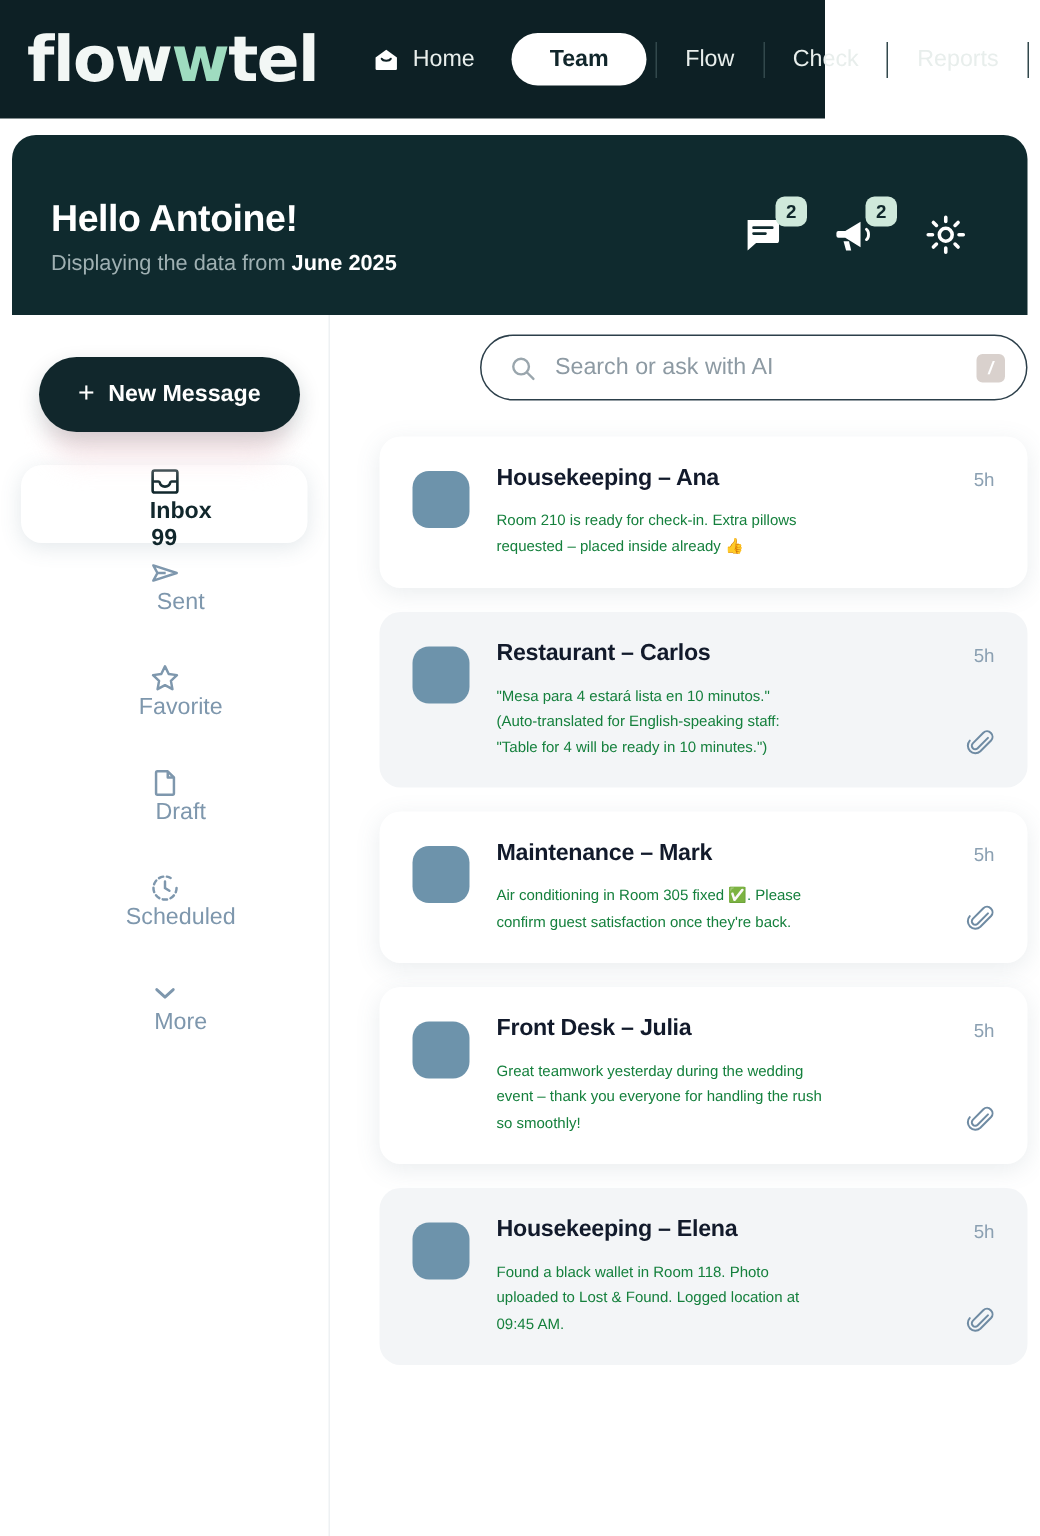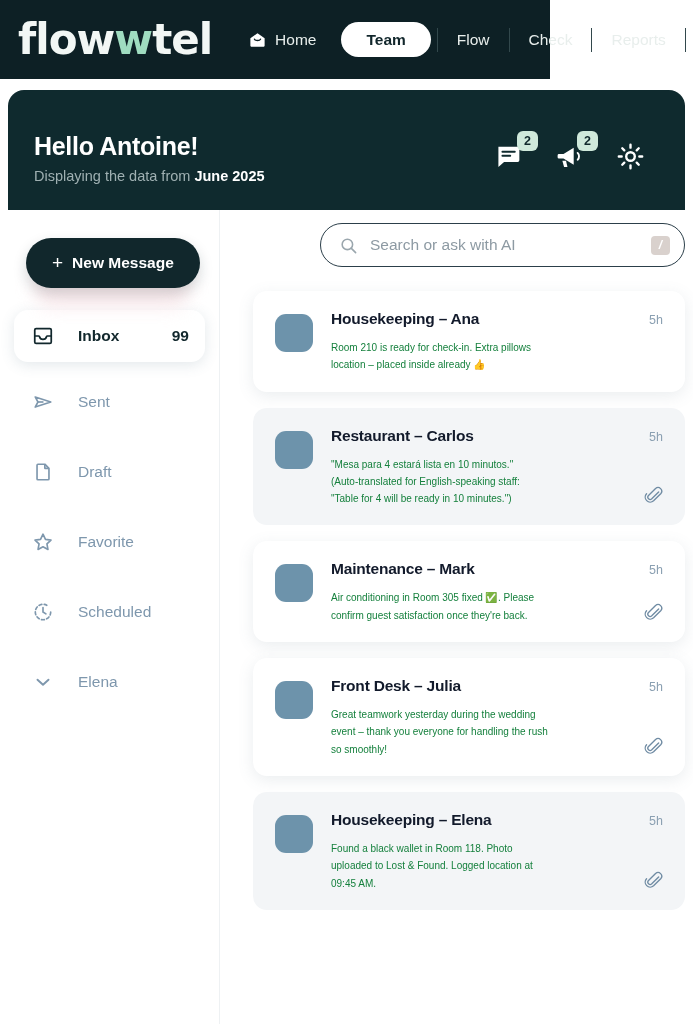--- a/index.html
+++ b/index.html
@@ -84,21 +84,21 @@
     font-size: 15.5px; font-weight: 700; line-height: 1;
     box-shadow: 0 6px 14px rgba(17,39,44,.18);
   }
   .plus { font-size: 19px; font-weight: 400; line-height: 1; margin-top: -1px; }
 
   .nav-list { margin-top: 22px; }
   .side-item {
     display: flex; align-items: center;
     height: 52px; margin: 0 14px 9px 14px;
     padding: 0 16px; border-radius: 14px;
-    color: #7e97ad; font-size: 15.5px;
+    color: #7e97ad; font-size: 15.5px; flex-direction: column;
   }
   .side-item.active {
     background: #ffffff; color: #11272c; font-weight: 700;
     box-shadow: 0 3px 14px rgba(80,110,130,.16);
   }
   .side-ico { width: 26px; display: flex; align-items: center; justify-content: center; }
   .side-ico svg { display: block; }
   .side-label { margin-left: 22px; flex: 1; }
   .side-count { font-weight: 700; font-size: 15.5px; color: #11272c; }
   .side-item:not(.active) { margin-bottom: 9px; }
@@ -246,54 +246,54 @@
               <path d="M3.5 6.5 20.5 12 3.5 17.5l3-5.5z"></path>
               <path d="M6.5 12h6"></path>
             </svg>
         </span>
         <span class="side-label">Sent</span>
       </div>
 
       <div class="side-item sp">
         <span class="side-ico">
           <svg viewBox="0 0 24 24" width="22" height="22" fill="none" stroke="#7e97ad" stroke-width="1.8" stroke-linejoin="round">
+              <path d="M12 3.5l2.7 5.6 6 .8-4.4 4.2 1.1 6-5.4-2.9-5.4 2.9 1.1-6-4.4-4.2 6-.8z"></path>
+            </svg>
+        </span>
+        <span class="side-label">Favorite</span>
+      </div>
+
+      <div class="side-item sp">
+        <span class="side-ico">
+          <svg viewBox="0 0 24 24" width="22" height="22" fill="none" stroke="#7e97ad" stroke-width="1.8" stroke-linejoin="round">
               <path d="M14 3.5H6.5A1 1 0 0 0 5.5 4.5v15a1 1 0 0 0 1 1h11a1 1 0 0 0 1-1V8z"></path>
               <path d="M14 3.5V8h4.5"></path>
             </svg>
         </span>
         <span class="side-label">Draft</span>
-      </div>
-
-      <div class="side-item sp">
-        <span class="side-ico">
-          <svg viewBox="0 0 24 24" width="22" height="22" fill="none" stroke="#7e97ad" stroke-width="1.8" stroke-linejoin="round">
-              <path d="M12 3.5l2.7 5.6 6 .8-4.4 4.2 1.1 6-5.4-2.9-5.4 2.9 1.1-6-4.4-4.2 6-.8z"></path>
-            </svg>
-        </span>
-        <span class="side-label">Favorite</span>
       </div>
 
 
       <div class="side-item sp">
         <span class="side-ico">
           <svg viewBox="0 0 24 24" width="22" height="22" fill="none" stroke="#7e97ad" stroke-width="1.8" stroke-linecap="round">
               <path d="M20.4 12a8.4 8.4 0 1 1-4.3-7.3" stroke-dasharray="3.2 2.6"></path>
               <path d="M12 7.2V12l3.2 2"></path>
             </svg>
         </span>
         <span class="side-label">Scheduled</span>
       </div>
 
       <div class="side-item sp">
         <span class="side-ico">
           <svg viewBox="0 0 24 24" width="22" height="22" fill="none" stroke="#7e97ad" stroke-width="2.1" stroke-linecap="round" stroke-linejoin="round">
               <path d="M6 9.5 12 15l6-5.5"></path>
             </svg>
         </span>
-        <span class="side-label">Elena</span>
+        <span class="side-label">More</span>
       </div>
 
     </div>
   </div>
 
   <div class="main">
 
     <div class="search-wrap">
       <div class="search-box">
         <span class="search-ico">
@@ -307,21 +307,21 @@
       </div>
     </div>
 
     <div class="msg-list">
 
       <div class="msg-card white">
         <div class="avatar"></div>
         <div class="msg-body">
           <div class="msg-title">Housekeeping – Ana</div>
           <div class="msg-line">Room 210 is ready for check-in. Extra pillows</div>
-          <div class="msg-line">location – placed inside already 👍</div>
+          <div class="msg-line">requested – placed inside already 👍</div>
         </div>
         <div class="msg-time">5h</div>
       </div>
 
       <div class="msg-card grey">
         <div class="avatar"></div>
         <div class="msg-body">
           <div class="msg-title">Restaurant – Carlos</div>
           <div class="msg-line">"Mesa para 4 estará lista en 10 minutos."</div>
           <div class="msg-line">(Auto-translated for English-speaking staff:</div>

